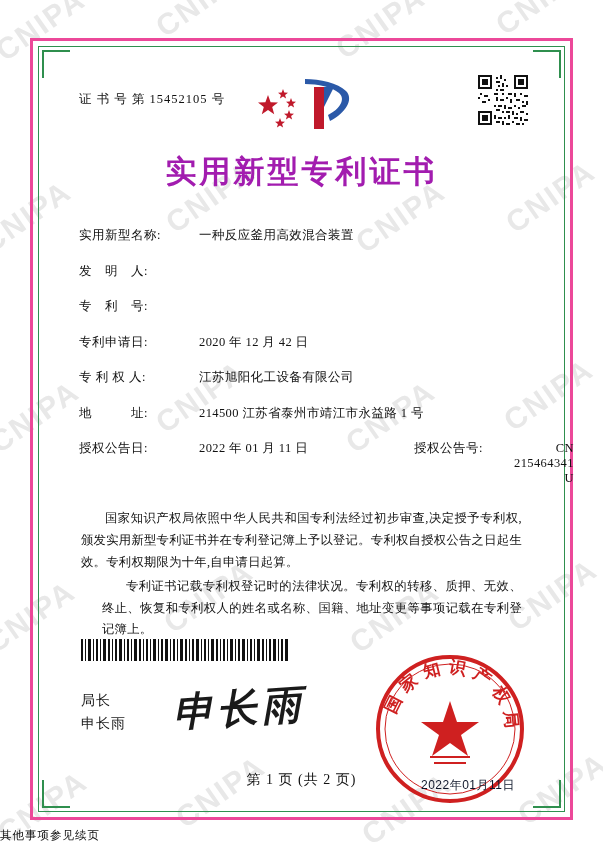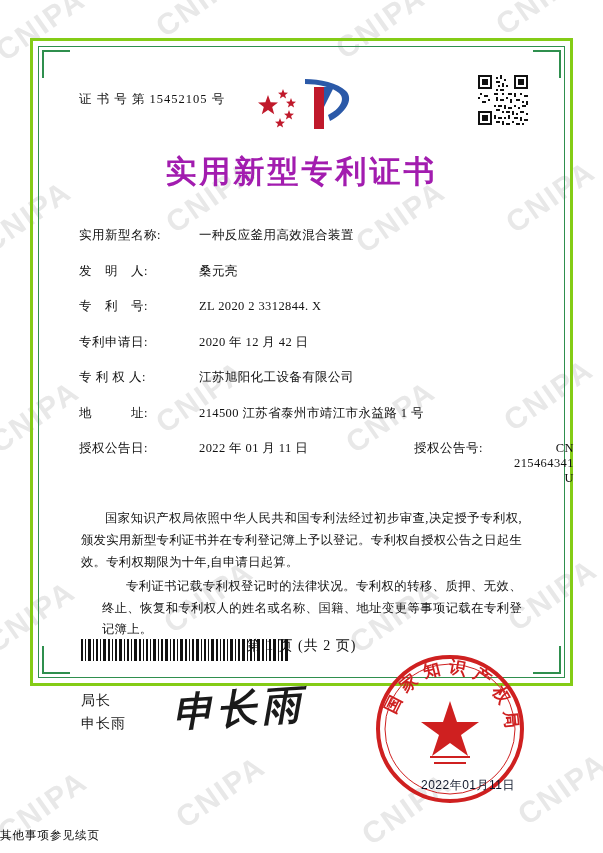--- a/index.html
+++ b/index.html
@@ -34,23 +34,23 @@
     transform: rotate(-35deg);
     white-space: nowrap;
   }
 
   
   .cert {
     position: absolute;
     left: 30px;
     top: 38px;
     width: 543px;
-    height: 648px;
+    height: 782px;
     box-sizing: border-box;
-    border: 3px solid #84cc16;
+    border: 3px solid #ec4899;
     z-index: 1;
     background: transparent;
   }
   .cert-inner {
     position: absolute;
     inset: 5px;
     border: 1px solid #2f8f4e;
   }
   .corner {
     position: absolute;
@@ -370,25 +370,23 @@
 
     <div class="title">实用新型专利证书</div>
 
     <div class="fields">
       <div class="field">
         <div class="label">实用新型名称:</div>
         <div class="value">一种反应釜用高效混合装置</div>
       </div>
       <div class="field">
         <div class="label">发　明　人:</div>
-        <div class="value">桑元亮</div>
       </div>
       <div class="field">
         <div class="label">专　利　号:</div>
-        <div class="value">ZL 2020 2 3312844. X</div>
       </div>
       <div class="field">
         <div class="label">专利申请日:</div>
         <div class="value">2020 年 12 月 42 日</div>
       </div>
       <div class="field">
         <div class="label">专 利 权 人:</div>
         <div class="value">江苏旭阳化工设备有限公司</div>
       </div>
       <div class="field">

